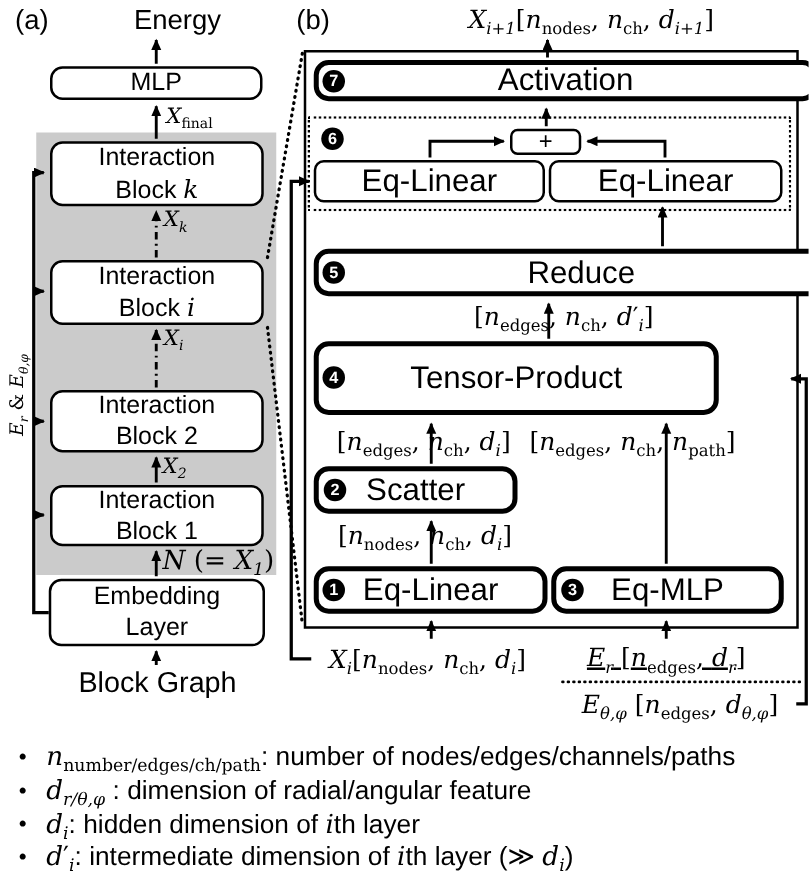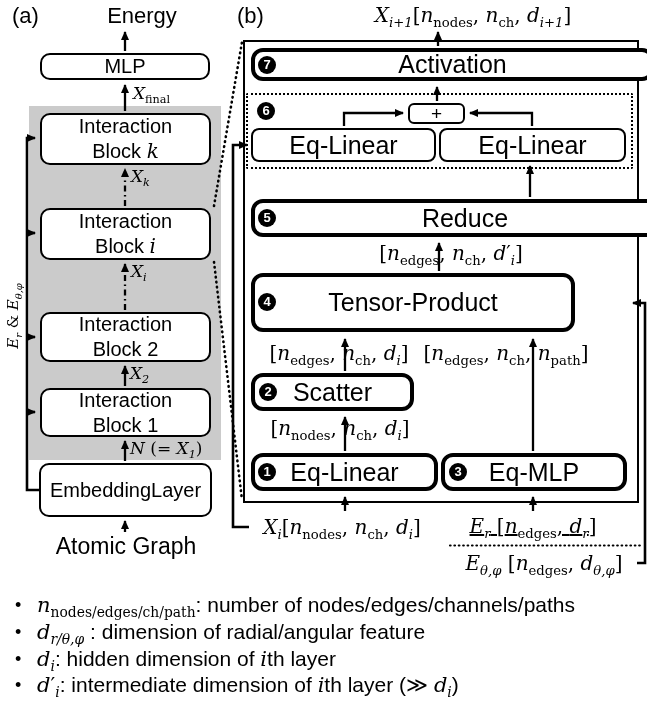--- a/index.html
+++ b/index.html
@@ -106,28 +106,28 @@
   <div class="node bx-font-a" style="left:40px;top:312px;width:171px;height:50px;flex-direction:column;">
     <span>Interaction</span>
     <span><span>Block 2</span></span>
   </div>
   <div class="lbl vcenter math" style="left:130px;top:373px;font-size:17px;"><span class="it">X</span><sub class="it">2</sub></div>
 
   <div class="node bx-font-a" style="left:40px;top:388px;width:171px;height:49px;flex-direction:column;">
     <span>Interaction</span>
     <span><span>Block 1</span></span>
   </div>
-  <div class="lbl vcenter math" style="left:130px;top:448px;font-size:17px;"><span class="it">N</span><span class="up"> (= </span><span class="it">X</span><sub class="it">1</sub><span class="up">)</span></div>
+  <div class="lbl vcenter math" style="left:130px;top:448px;font-size:21px;"><span class="it">N</span><span class="up"> (= </span><span class="it">X</span><sub class="it">1</sub><span class="up">)</span></div>
 
-  <div class="node bx-font-a" style="left:39px;top:463px;width:173px;height:54px;flex-direction:row;">
+  <div class="node bx-font-a" style="left:39px;top:463px;width:173px;height:54px;flex-direction:column;">
     <span>Embedding</span>
     <span>Layer</span>
   </div>
 
-  <div class="lbl center" style="left:126px;top:546px;font-size:23px;">Atomic Graph</div>
+  <div class="lbl center" style="left:126px;top:546px;font-size:23px;">Block Graph</div>
 
   <div class="lbl rot math" style="left:13px;top:316px;font-size:15px;"><span class="it">E</span><sub class="it">r</sub><span class="up"> &amp; </span><span class="it">E</span><sub class="it">θ,φ</sub></div>
 
   <div class="lbl" style="left:237px;top:3px;font-size:22px;">(b)</div>
   <div class="lbl center math" style="left:473px;top:15px;font-size:20px;"><span class="it">X</span><sub class="it">i+1</sub><span class="up">[</span><span class="it">n</span><sub class="up">nodes</sub><span class="up">, </span><span class="it">n</span><sub class="up">ch</sub><span class="up">, </span><span class="it">d</span><sub class="it">i+1</sub><span class="up">]</span></div>
 
   <div class="node sq" style="left:243px;top:40px;width:396px;height:463px;"></div>
 
   <div class="node thick bx-font-b" style="left:251px;top:48px;width:403px;height:33px;">
     <span>Activation</span>
@@ -172,21 +172,21 @@
   <div class="node thick bx-font-b" style="left:441px;top:453px;width:186px;height:38px;">
     <span>Eq-MLP</span>
   </div>
   <div class="badge" style="left:449px;top:463px;">3</div>
 
   <div class="lbl center math" style="left:342px;top:527px;font-size:20px;"><span class="it">X</span><sub class="it">i</sub><span class="up">[</span><span class="it">n</span><sub class="up">nodes</sub><span class="up">, </span><span class="it">n</span><sub class="up">ch</sub><span class="up">, </span><span class="it">d</span><sub class="it">i</sub><span class="up">]</span></div>
   <div class="lbl center math" style="left:533px;top:526px;font-size:20px;text-decoration:underline;"><span class="it">E</span><sub class="it">r</sub><span class="up"> [</span><span class="it">n</span><sub class="up">edges</sub><span class="up">, </span><span class="it">d</span><sub class="it">r</sub><span class="up">]</span></div>
   <div class="lbl center math" style="left:544px;top:563px;font-size:20px;"><span class="it">E</span><sub class="it">θ,φ</sub><span class="up"> [</span><span class="it">n</span><sub class="up">edges</sub><span class="up">, </span><span class="it">d</span><sub class="it">θ,φ</sub><span class="up">]</span></div>
 
   <div class="legend-row" style="left:15px;top:592px;">
-    <span class="bullet">•</span><span><span class="math"><span class="it">n</span><sub class="up">nodes/edges/ch/path</sub></span><span>: number of nodes/edges/channels/paths</span></span>
+    <span class="bullet">•</span><span><span class="math"><span class="it">n</span><sub class="up">number/edges/ch/path</sub></span><span>: number of nodes/edges/channels/paths</span></span>
   </div>
   <div class="legend-row" style="left:15px;top:619px;">
     <span class="bullet">•</span><span><span class="math"><span class="it">d</span><sub class="it">r/θ,φ</sub></span><span> : dimension of radial/angular feature</span></span>
   </div>
   <div class="legend-row" style="left:15px;top:646px;">
     <span class="bullet">•</span><span><span class="math"><span class="it">d</span><sub class="it">i</sub></span><span>: hidden dimension of </span><span class="math"><span class="it">i</span></span><span>th layer</span></span>
   </div>
   <div class="legend-row" style="left:15px;top:672px;">
     <span class="bullet">•</span><span><span class="math"><span class="it">d</span><span class="up">′</span><sub class="it">i</sub></span><span>: intermediate dimension of </span><span class="math"><span class="it">i</span></span><span>th layer (≫ </span><span class="math"><span class="it">d</span><sub class="it">i</sub></span><span>)</span></span>
   </div>

